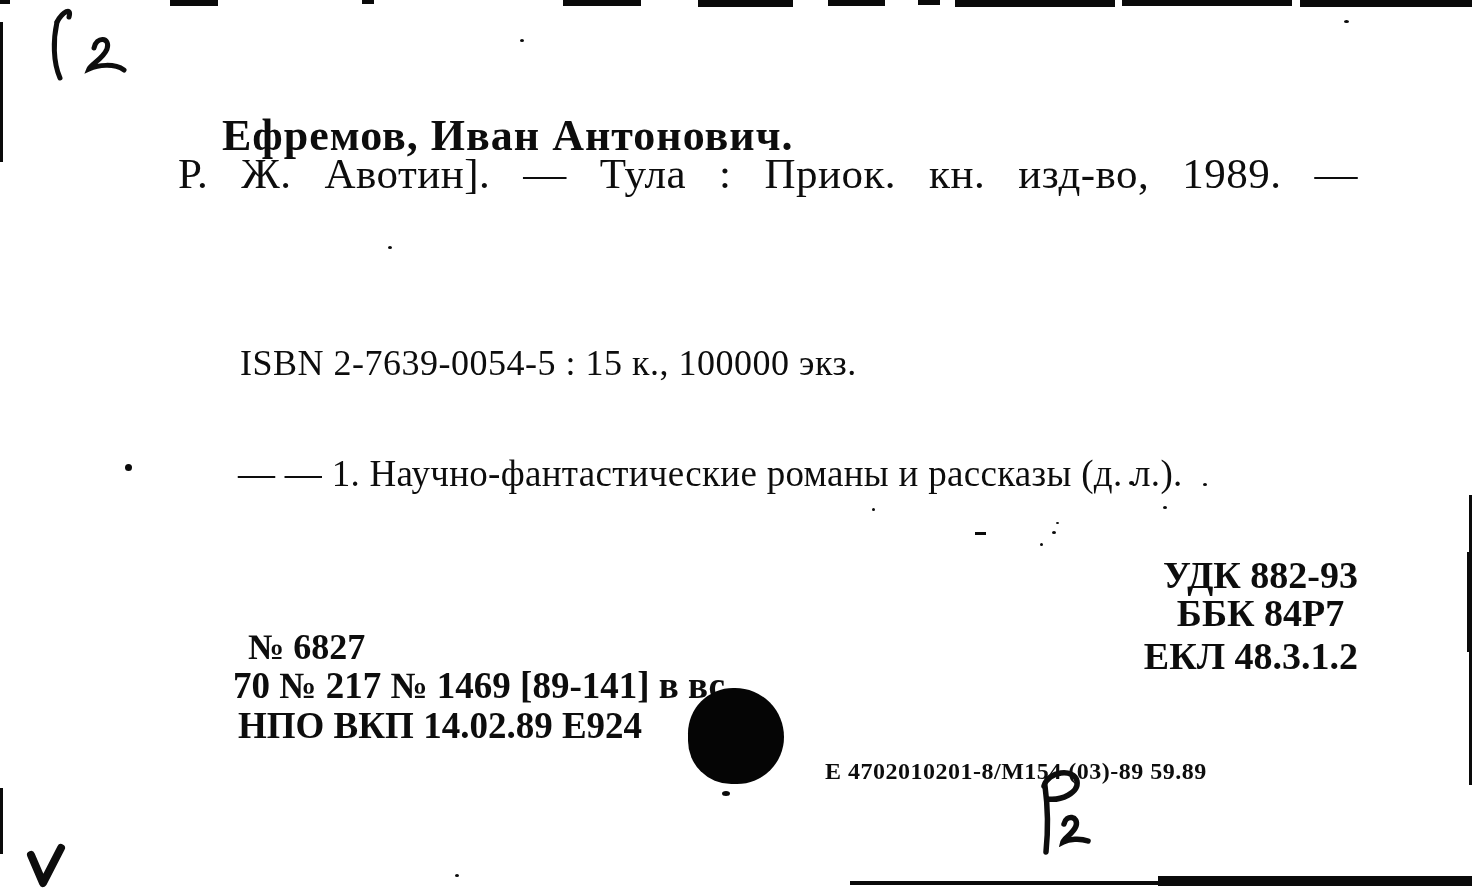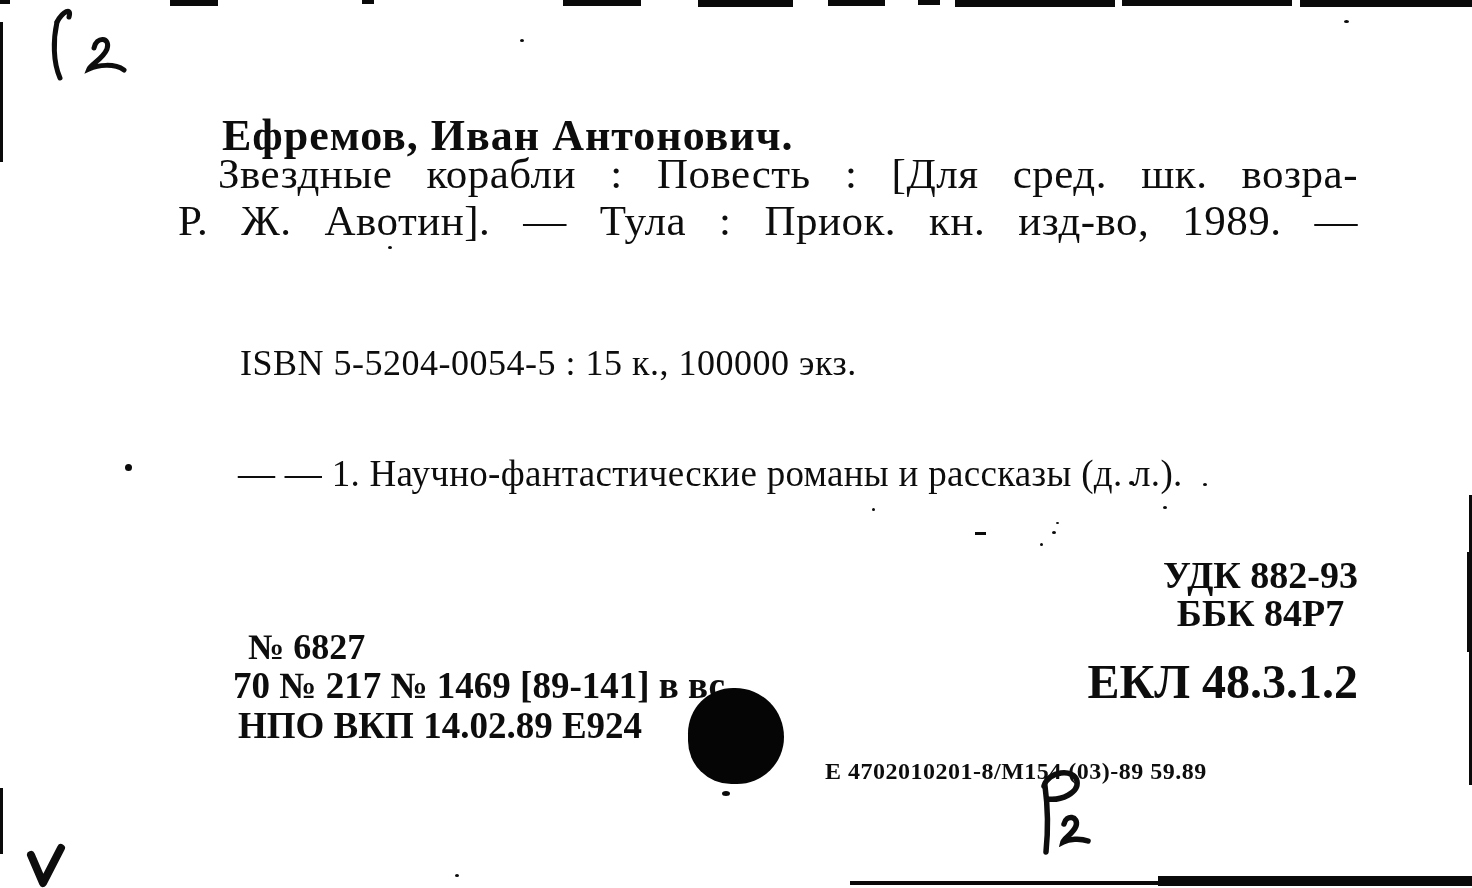--- a/index.html
+++ b/index.html
@@ -33,46 +33,45 @@
     text-align-last:justify;
   }
   .desc .indent{padding-left:40px;}
   .heading{
     left:178px;top:110px;
     font-size:44px;letter-spacing:1px;margin-left:44px;
   }
   .isbn{left:240px;top:342px;font-size:36px;letter-spacing:.5px;}
   .tracing{left:238px;top:452px;font-size:37px;letter-spacing:.3px;}
   .udkblock{right:114px;top:556px;font-size:38px;line-height:38px;}
-  .eklline{right:114px;top:654px;font-size:48px;}
+  .eklline{right:114px;top:634px;font-size:38px;}
   .accnum{left:248px;top:626px;font-size:36px;}
   .batchline{left:186px;top:664px;font-size:37px;margin-left:47px;}
   .procline{left:238px;top:704px;font-size:37px;}
   .indexline{left:793px;top:758px;font-size:24px;letter-spacing:.5px;margin-left:32px;}
   
   .bar{background:#0a0a0a;}
   .dot{background:#0a0a0a;border-radius:50%;}
   .blot{
     left:688px;top:688px;width:96px;height:96px;
     background:#050505;
     border-radius:48% 52% 50% 46%;
   }
   svg{display:block;overflow:visible;}
 </style>
 </head>
 <body>
 
 <div class="abs txt heading b">Ефремов, Иван Антонович.</div>
 
 <div class="abs txt desc">
-  <div class="line just indent">Звездные корабли : Повесть : [Для сред. шк. возра-</div>
   <div class="line just">Р. Ж. Авотин]. — Тула : Приок. кн. изд-во, 1989. —</div>
 </div>
 
-<div class="abs txt isbn">ISBN 5-5204-0054-5 : 15 к., 100000 экз.</div>
+<div class="abs txt isbn">ISBN 2-7639-0054-5 : 15 к., 100000 экз.</div>
 
 <div class="abs txt tracing">— — 1. Научно-фантастические романы и рассказы (д. л.).</div>
 
 <div class="abs txt udkblock b r">
   <div>УДК 882-93</div>
   <div>ББК 84Р7</div>
 </div>
 
 <div class="abs txt eklline b r">ЕКЛ 48.3.1.2</div>
 

